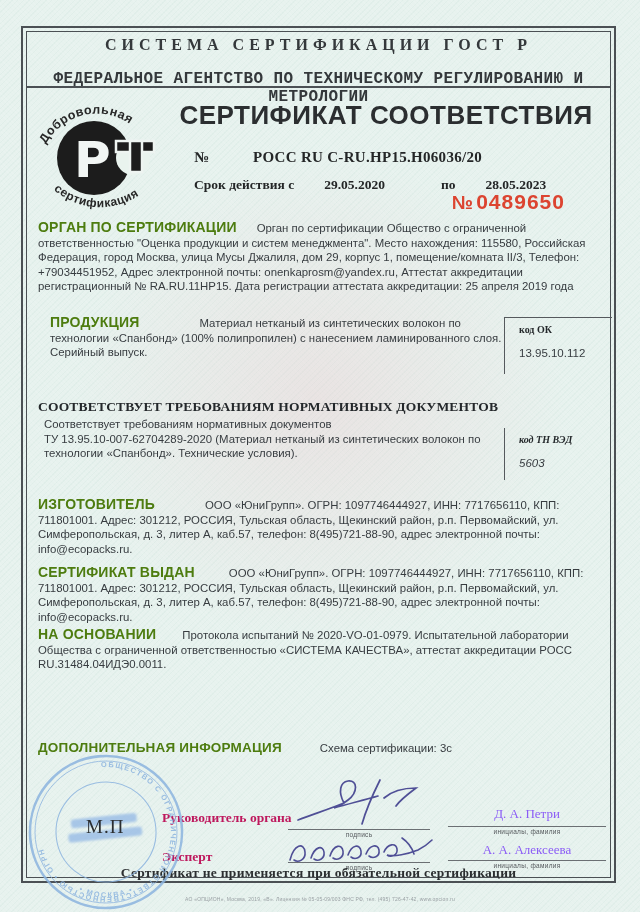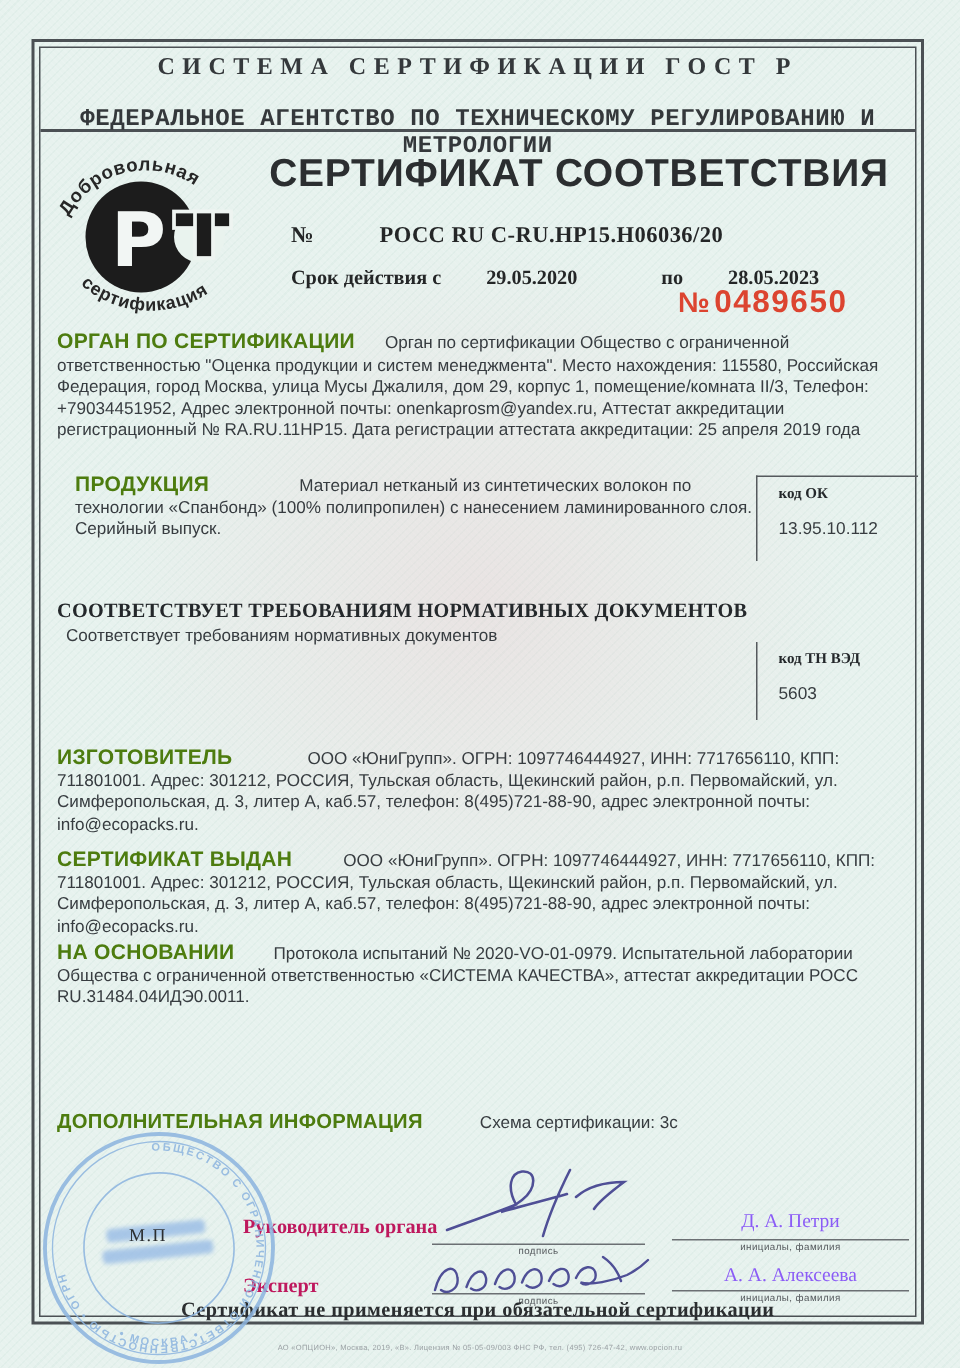--- a/index.html
+++ b/index.html
@@ -33,21 +33,21 @@
   .sec-label{font-family:Liberation Sans, sans-serif;font-weight:bold;font-size:14px;color:#4d7c0f;letter-spacing:0.2px;}
   .gap{display:inline-block;height:1px;}
   .code-box{box-sizing:border-box;padding:6px 0 0 14px;}
   .code-box .clab{font-family:"Liberation Serif",serif;font-weight:bold;font-size:10px;color:#24282b;}
   .code-box .cval{margin-top:12px;font-size:11.5px;color:#373c40;}
   .heading{font-family:"Liberation Serif",serif;font-weight:bold;font-size:13.5px;color:#24282b;letter-spacing:0.2px;}
   .sig-line{border-top:1px solid #6b6f73;height:0;}
   .cap{font-size:6.5px;color:#54585c;text-align:center;letter-spacing:0.3px;}
   .name{font-family:"Liberation Serif",serif;font-size:13px;color:#8b5cf6;text-align:center;}
   .role{font-family:"Liberation Serif",serif;font-weight:bold;font-size:13.5px;color:#be185d;}
-  .mp{font-family:"Liberation Serif",serif;font-size:12px;letter-spacing:1px;color:#2b2e30;z-index:5;}
+  .mp{font-family:"Liberation Serif",serif;font-size:19px;letter-spacing:1px;color:#2b2e30;z-index:5;}
   .statement{left:27px;top:865px;width:583px;text-align:center;font-family:"Liberation Serif",serif;
     font-weight:bold;font-size:13.5px;color:#2b2e30;letter-spacing:0.3px;}
   .imprint{left:0;top:896px;width:640px;text-align:center;font-size:5px;color:#9aa0a4;letter-spacing:0.2px;}
   .stamp{z-index:4;opacity:0.85;transform:rotate(-6deg);}
 </style>
 </head>
 <body>
 
 <div class="abs outer-frame"></div>
 <div class="abs inner-frame"></div>
@@ -100,23 +100,24 @@
 </div>
 
 <div class="abs code-box" style="left:504px;top:317px;width:108px;height:57px;border-top:1px solid #55595d;border-left:1px solid #55595d;">
   <div class="clab">код ОК</div>
   <div class="cval">13.95.10.112</div>
 </div>
 
 <div class="abs heading" style="left:38px;top:399px;width:560px;">СООТВЕТСТВУЕТ ТРЕБОВАНИЯМ НОРМАТИВНЫХ ДОКУМЕНТОВ</div>
 <div class="abs sec" style="left:44px;top:417px;width:450px;">
   <div>Соответствует требованиям нормативных документов</div>
+  <div>ТУ 13.95.10-007-62704289-2020 (Материал нетканый из синтетических волокон по технологии «Спанбонд». Технические условия).</div>
 </div>
 
-<div class="abs code-box" style="left:504px;top:428px;width:108px;height:52px;border-left:1px solid #55595d;">
+<div class="abs code-box" style="left:504px;top:428px;width:108px;height:52px;border-left:1px solid #55595d;font-style:italic;">
   <div class="clab">код ТН ВЭД</div>
   <div class="cval">5603</div>
 </div>
 
 <div class="abs sec" style="left:38px;top:497px;width:558px;">
   <span class="sec-label">ИЗГОТОВИТЕЛЬ</span><span class="gap" style="width:50px;"></span><span>ООО «ЮниГрупп». ОГРН: 1097746444927, ИНН: 7717656110, КПП: 711801001. Адрес: 301212, РОССИЯ, Тульская область, Щекинский район, р.п. Первомайский, ул. Симферопольская, д. 3, литер А, каб.57, телефон: 8(495)721-88-90, адрес электронной почты: info@ecopacks.ru.</span>
 </div>
 
 <div class="abs sec" style="left:38px;top:565px;width:558px;">
   <span class="sec-label">СЕРТИФИКАТ ВЫДАН</span><span class="gap" style="width:34px;"></span><span>ООО «ЮниГрупп». ОГРН: 1097746444927, ИНН: 7717656110, КПП: 711801001. Адрес: 301212, РОССИЯ, Тульская область, Щекинский район, р.п. Первомайский, ул. Симферопольская, д. 3, литер А, каб.57, телефон: 8(495)721-88-90, адрес электронной почты: info@ecopacks.ru.</span>

